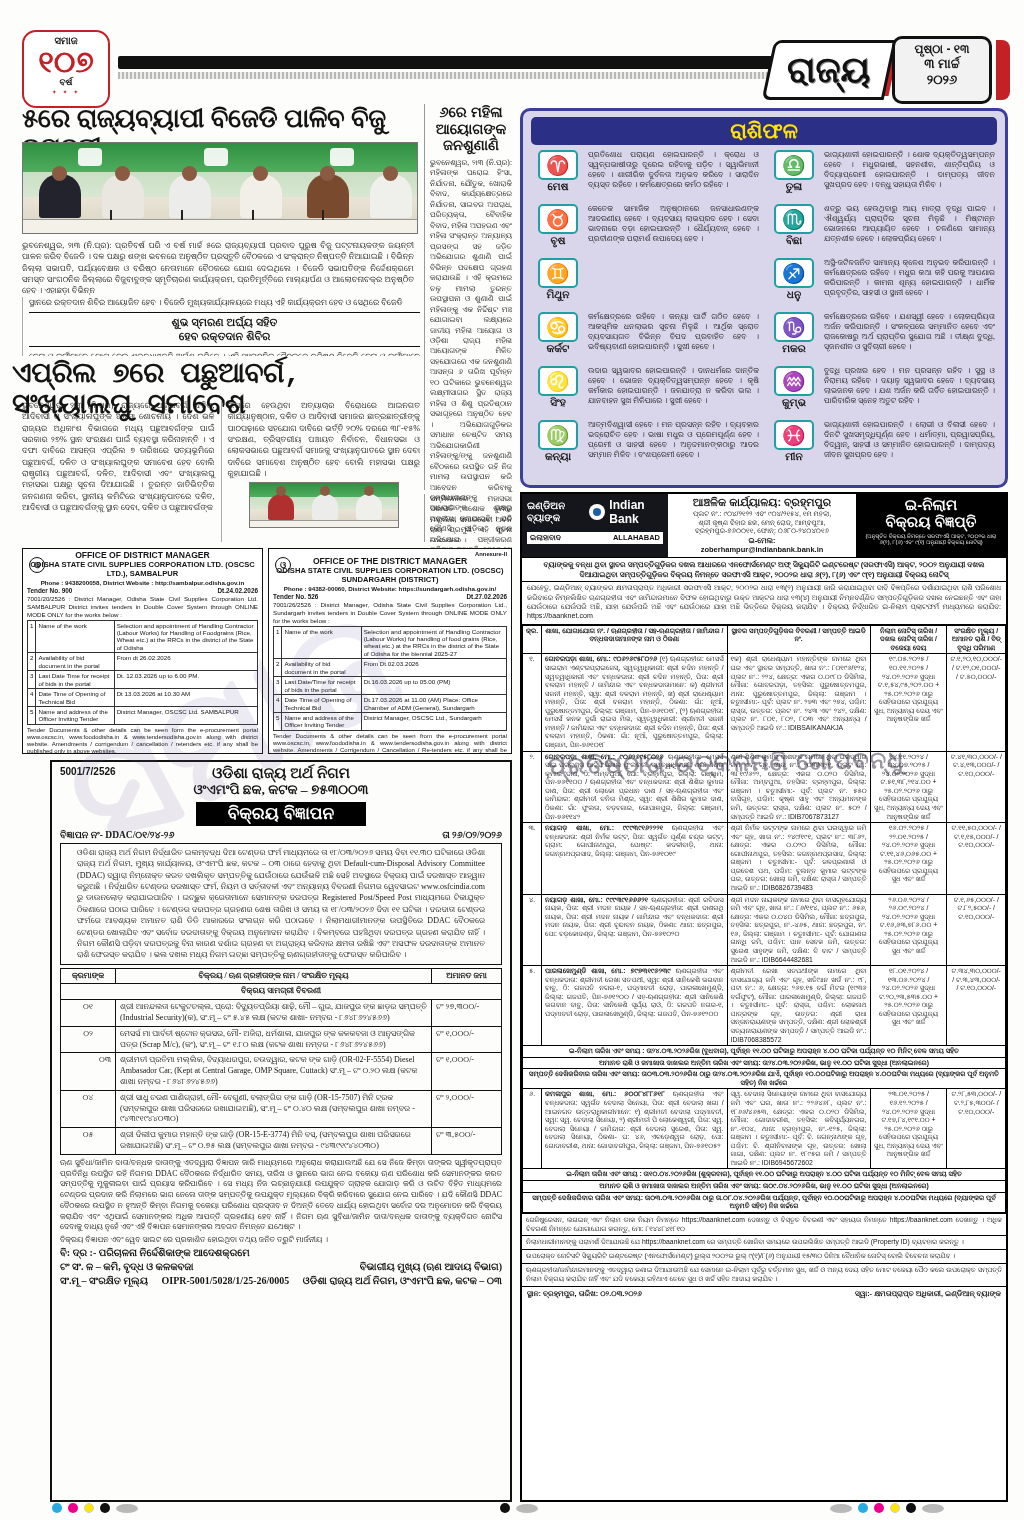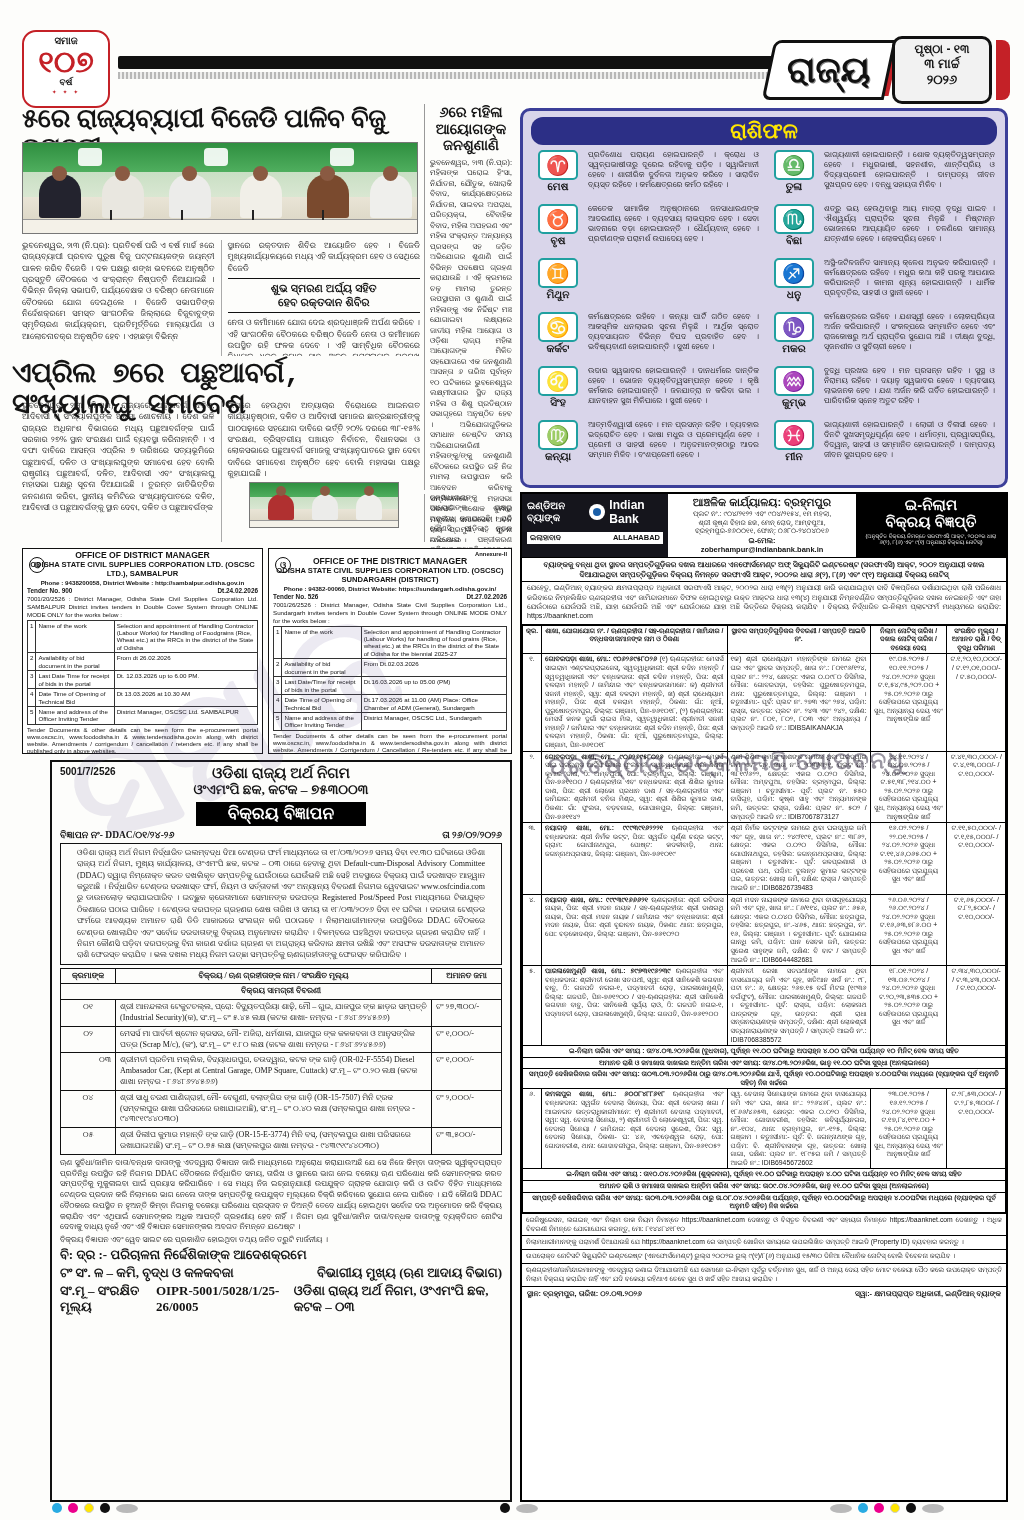--- a/index.html
+++ b/index.html
@@ -47,21 +47,21 @@
          background:linear-gradient(180deg,#2f8f40 0%,#4fae5e 32%,#c9dfc4 32%,#d9e7d2 60%,#e9e4d6 60%,#d8d2c0 100%);}
   .emblem{position:absolute;top:6%;width:24px;height:18px;background:#fff;border-radius:4px;opacity:.9;}
   .person{position:absolute;bottom:17%;width:42px;height:44px;border-radius:20px 20px 3px 3px;}
   .person .head{width:15px;height:15px;border-radius:50%;background:#8a5a42;margin:-8px auto 0;}
   .table-strip{position:absolute;bottom:0;left:0;right:0;height:16%;background:#f4f1e8;border-top:1px solid #999;}
   .mic{position:absolute;bottom:14%;width:2px;height:10px;background:#222;}
 
   
   .horo{left:520px;top:108px;width:488px;height:380px;background:#d9d5ea;border:3px solid #3c3f99;border-radius:10px;}
   .horo-title{margin:6px 8px 3px;background:#2c2f86;color:#ffe600;text-align:center;font-size:21px;
-              font-weight:bold;font-family:"Liberation Sans",sans-serif;padding:2px 0;border-radius:12px;}
+              font-weight:bold;font-family:"Liberation Sans",sans-serif;padding:2px 0;border-radius:5px;}
   .horo-grid{display:grid;grid-template-columns:1fr 1fr;gap:2px 10px;padding:2px 10px;}
   .h-item{display:flex;gap:5px;align-items:flex-start;min-height:52px;}
   .h-icon-wrap{width:50px;text-align:center;flex:none;}
   .h-icon{width:40px;height:30px;margin:0 auto;background:#fff;border:2px solid #20a0a0;border-radius:5px;
           display:flex;align-items:center;justify-content:center;font-size:19px;line-height:1;}
   .h-name{font-size:10.5px;font-weight:bold;font-family:"Liberation Sans",sans-serif;}
   .h-text{flex:1;font-size:7.8px;line-height:1.3;text-align:justify;}
 
   
   .tender{top:548px;height:206px;border:1.6px solid #111;background:#fff;font-family:"Liberation Sans",sans-serif;
@@ -85,21 +85,21 @@
   .osfc-t1{text-align:center;font-size:15px;font-weight:bold;margin-top:-12px;}
   .osfc-t2{text-align:center;font-size:13.5px;font-weight:bold;}
   .osfc-black{width:170px;margin:4px auto;background:#000;color:#fff;text-align:center;
               font-size:17px;font-weight:bold;padding:2px 0;font-family:"Liberation Sans",sans-serif;}
   .osfc-advno{display:flex;justify-content:space-between;font-size:9.5px;font-weight:bold;margin:2px 0;}
   .osfc-para{border:1px solid #111;padding:3px 16px;font-size:8px;line-height:1.42;text-align:justify;}
   .osfc-table{width:100%;border-collapse:collapse;font-size:8px;line-height:1.35;margin-top:3px;}
   .osfc-table td,.osfc-table th{border:1px solid #111;padding:2px 4px;vertical-align:top;}
   .osfc-close{font-size:7.8px;line-height:1.38;text-align:justify;margin-top:3px;}
   .osfc-note{font-size:7.8px;margin-top:2px;}
-  .osfc-foot{display:flex;justify-content:space-between;font-size:13px;font-weight:bold;margin-top:2px;gap:4px;}
+  .osfc-foot{display:flex;justify-content:space-between;font-size:10px;font-weight:bold;margin-top:2px;gap:4px;}
 
   
   .bank{left:520px;top:492px;width:488px;height:1010px;border:2px solid #000;background:#fff;
         font-family:"Liberation Sans",sans-serif;overflow:hidden;}
   .bank-head{display:flex;border-bottom:1.5px solid #000;height:64px;gap:19px;}
   .bank-logo{width:146px;background:#15151c;color:#fff;padding:4px 5px;flex:none;}
   .bank-logo .row1{display:flex;align-items:center;gap:4px;font-weight:bold;}
   .bank-logo .od{font-size:10px;} .bank-logo .en{font-size:12px;}
   .ib-emblem{width:16px;height:16px;border-radius:50%;background:#fff;position:relative;flex:none;}
   .ib-emblem:after{content:"";position:absolute;left:4px;top:4px;width:8px;height:8px;background:#1b5fa8;border-radius:50%;}
@@ -177,21 +177,21 @@
       </div>
     <div class="person" style="left:88%;background:#efefec;" data-name="person-figure">
         <div class="head"></div>
       </div>
     <div class="table-strip" data-name="conference-table"></div>
     <div class="mic" style="left:22%;" data-name="microphone-icon"></div>
     <div class="mic" style="left:40%;" data-name="microphone-icon"></div>
     <div class="mic" style="left:58%;" data-name="microphone-icon"></div>
     <div class="mic" style="left:76%;" data-name="microphone-icon"></div>
   </div>
-  <div class="abs cols2" style="left:22px;top:240px;width:398px;height:116px;overflow:hidden;">
+  <div class="abs cols2" style="left:22px;top:240px;width:398px;height:116px;overflow:hidden;flex-direction:column;">
     <div class="col body-txt" data-name="article1-column1">ଭୁବନେଶ୍ୱର, ୨ା୩ (ନି.ପ୍ର): ପ୍ରତିବର୍ଷ ପରି ଏ ବର୍ଷ ମାର୍ଚ୍ଚ ୫ରେ ରାଜ୍ୟବ୍ୟାପୀ ପ୍ରବାଦ ପୁରୁଷ ବିଜୁ ପଟ୍ଟନାୟକଙ୍କ ଜୟନ୍ତୀ ପାଳନ କରିବ ବିଜେଡି । ଦଳ ପକ୍ଷରୁ ଶଙ୍ଖ ଭବନରେ ଅନୁଷ୍ଠିତ ପ୍ରସ୍ତୁତି ବୈଠକରେ ଏ ସଂକ୍ରାନ୍ତ ନିଷ୍ପତ୍ତି ନିଆଯାଇଛି । ବିଭିନ୍ନ ଜିଲ୍ଲା ସଭାପତି, ପର୍ଯ୍ୟବେକ୍ଷକ ଓ ବରିଷ୍ଠ ନେତାମାନେ ବୈଠକରେ ଯୋଗ ଦେଇଥିଲେ । ବିଜେଡି ସଭାପତିଙ୍କ ନିର୍ଦ୍ଦେଶକ୍ରମେ ସମସ୍ତ ସାଂଗଠନିକ ଜିଲ୍ଲାରେ ବିଜୁବାବୁଙ୍କ ସ୍ମୃତିଚାରଣ କାର୍ଯ୍ୟକ୍ରମ, ପ୍ରତିମୂର୍ତ୍ତିରେ ମାଲ୍ୟାର୍ପଣ ଓ ଆଲୋଚନାଚକ୍ର ଅନୁଷ୍ଠିତ ହେବ । ଏହାଛଡ଼ା ବିଭିନ୍ନ</div>
     <div class="col" data-name="article1-column2">
       <div class="body-txt" data-name="article1-col2-top">ସ୍ଥାନରେ ରକ୍ତଦାନ ଶିବିର ଆୟୋଜିତ ହେବ । ବିଜେଡି ମୁଖ୍ୟକାର୍ଯ୍ୟାଳୟରେ ମଧ୍ୟ ଏହି କାର୍ଯ୍ୟକ୍ରମ ହେବ ଓ ସେଥିରେ ବିଜେଡି</div>
       <div class="sub-box" data-name="article1-subhead-box">
         <div data-name="subhead-line1">ଶୁଭ ସ୍ମରଣ ଅର୍ଘ୍ୟ ସହିତ</div>
         <div data-name="subhead-line2">ହେବ ରକ୍ତଦାନ ଶିବିର</div>
       </div>
       <div class="body-txt" data-name="article1-col2-bottom">ନେତା ଓ କର୍ମୀମାନେ ଯୋଗ ଦେଇ ଶ୍ରଦ୍ଧାଞ୍ଜଳି ଅର୍ପଣ କରିବେ । ଏହି ସାଂଗଠନିକ ବୈଠକରେ ବରିଷ୍ଠ ବିଜେଡି ନେତା ଓ କର୍ମୀମାନେ ଉପସ୍ଥିତ ରହି ଫଳକ ଦେବେ । ଏହି ସାମ୍ବିଧିକ ବୈଠକରେ ବିଧାୟକ ଧ୍ରୁବ କୁମାର ସାହୁ, ଅନଚ ପଟ୍ଟନାୟକ ପ୍ରମୁଖ ଉପସ୍ଥିତ ଥିଲେ, ଧ୍ରୁବ ବିଜେଡି ସଭାପତି ନିଯୁକ୍ତ ସାହୁ ଓ ଛାତ୍ର ନେତ୍ରୀ ଉପସ୍ଥିତ ରହି ସଭା ପରିଚାଳନା କରିଥିଲେ ।</div>
     </div>
   </div>

